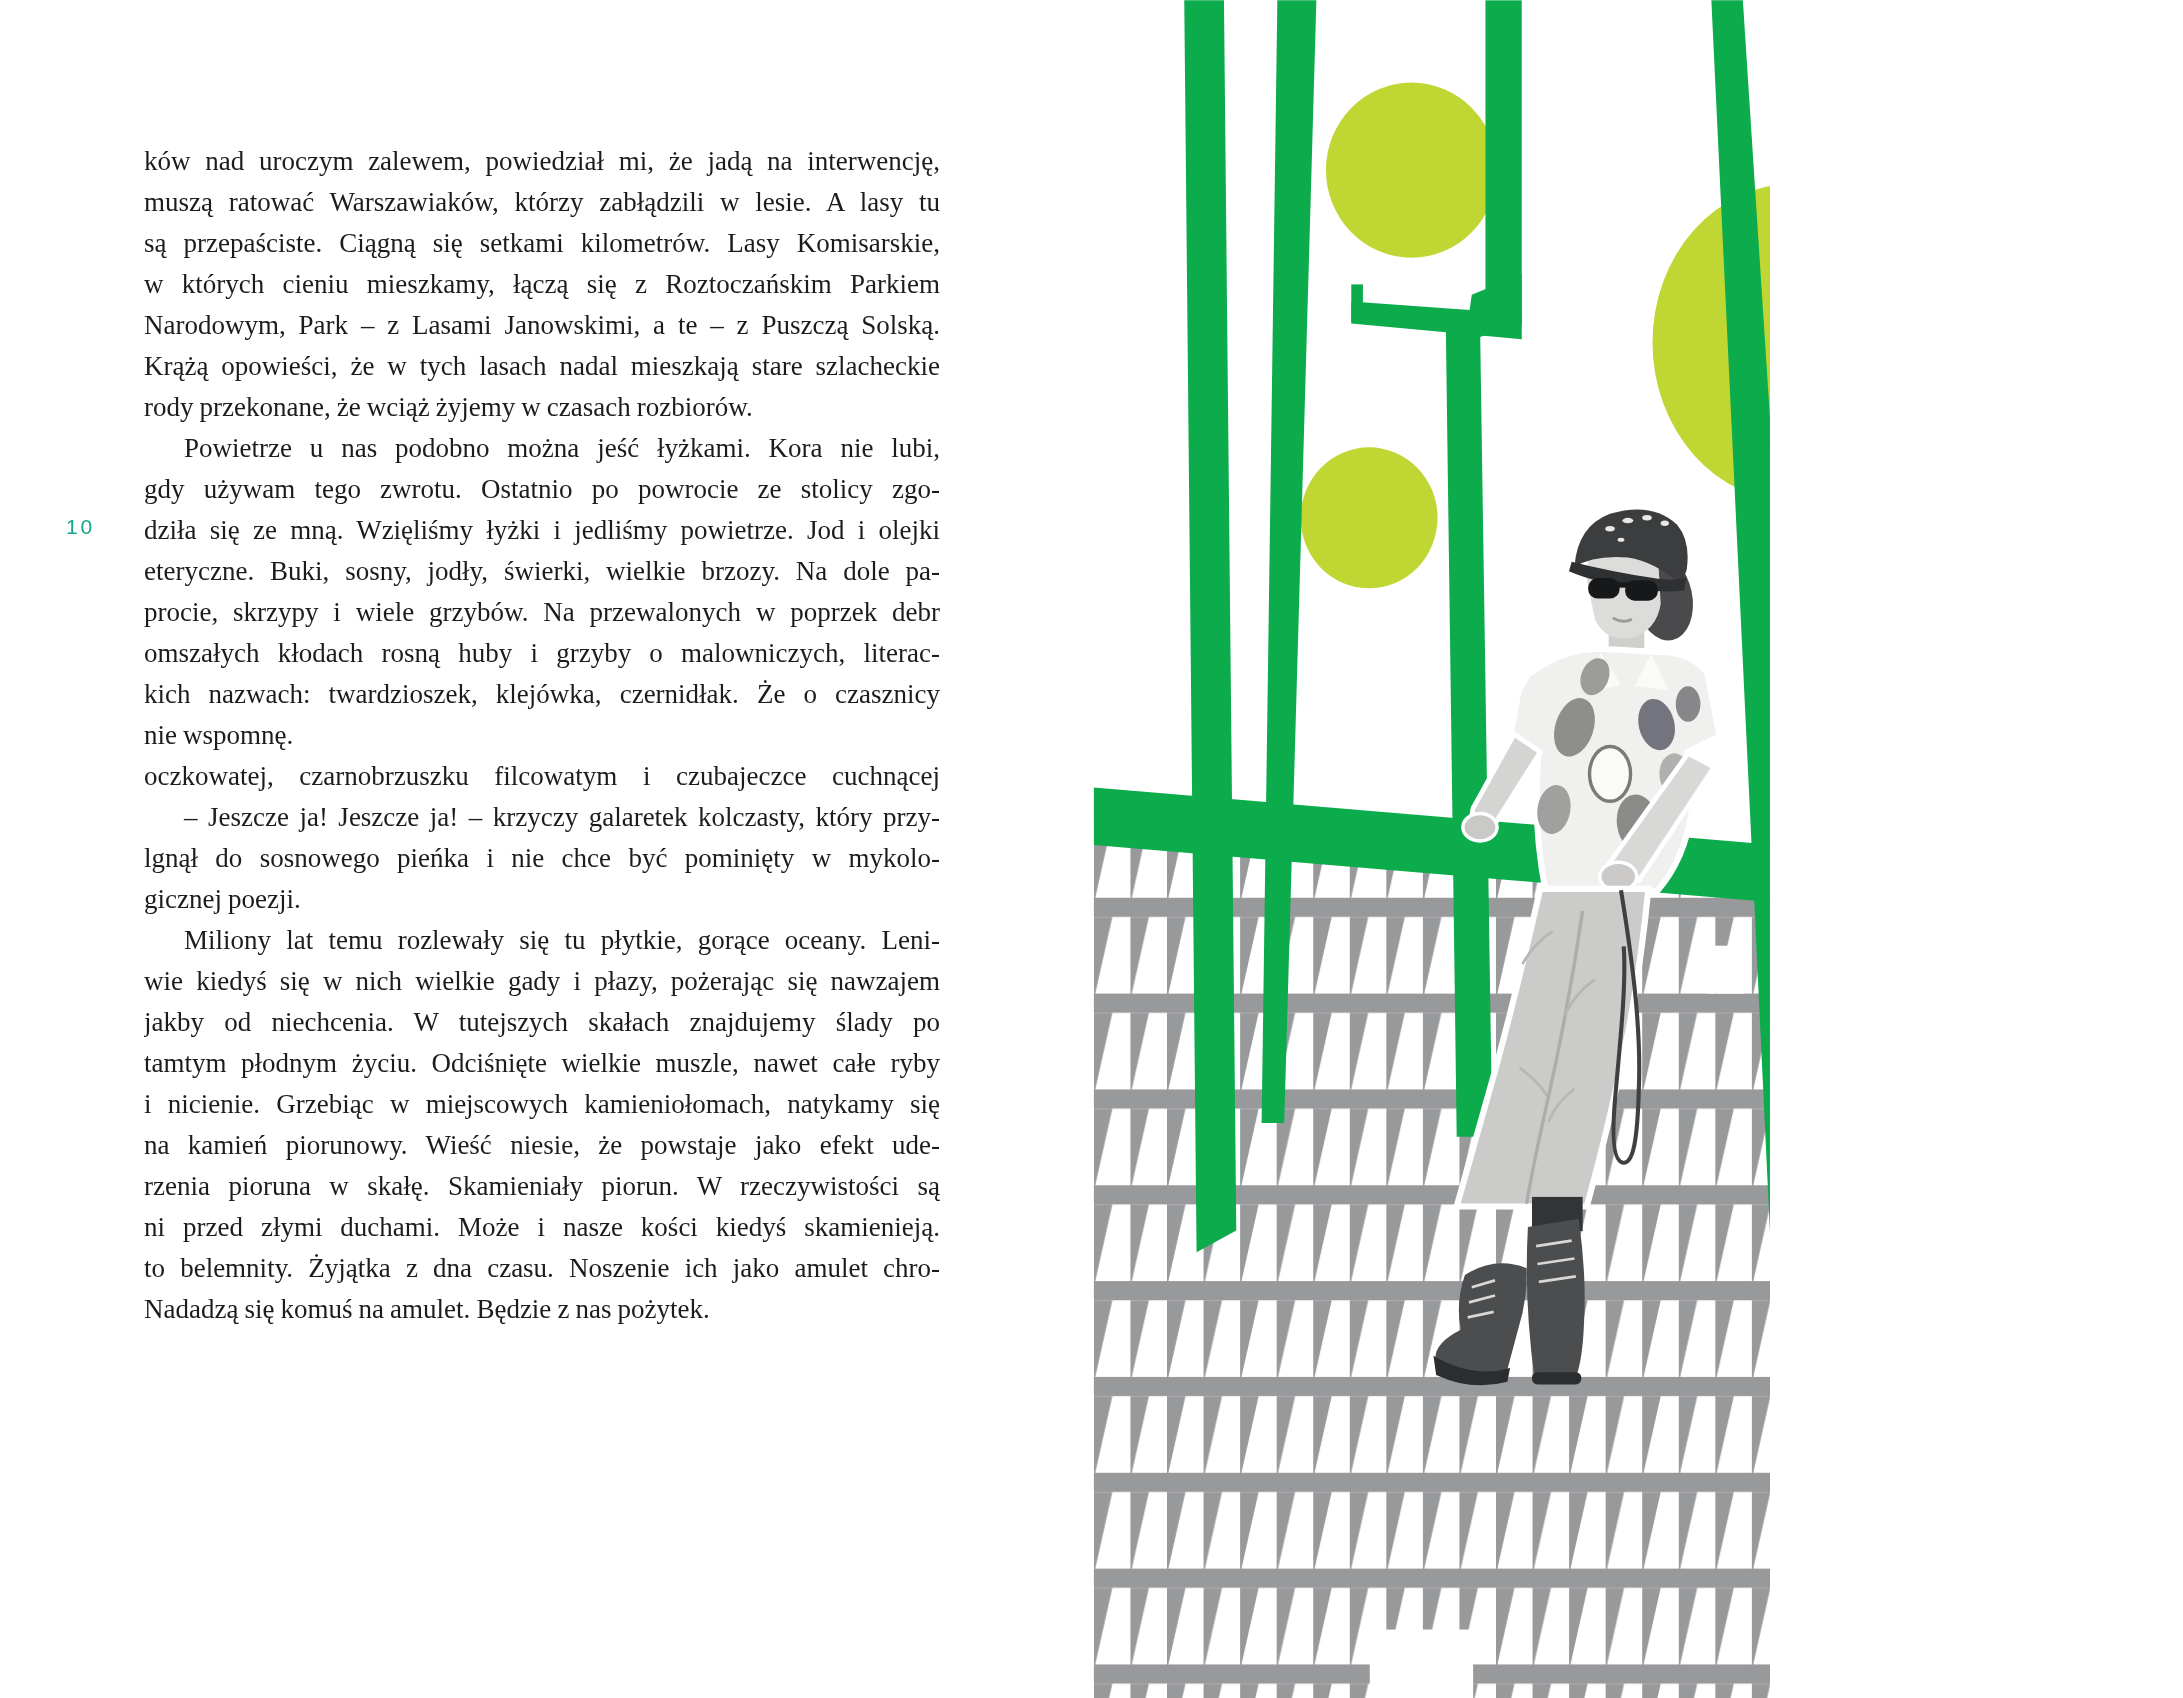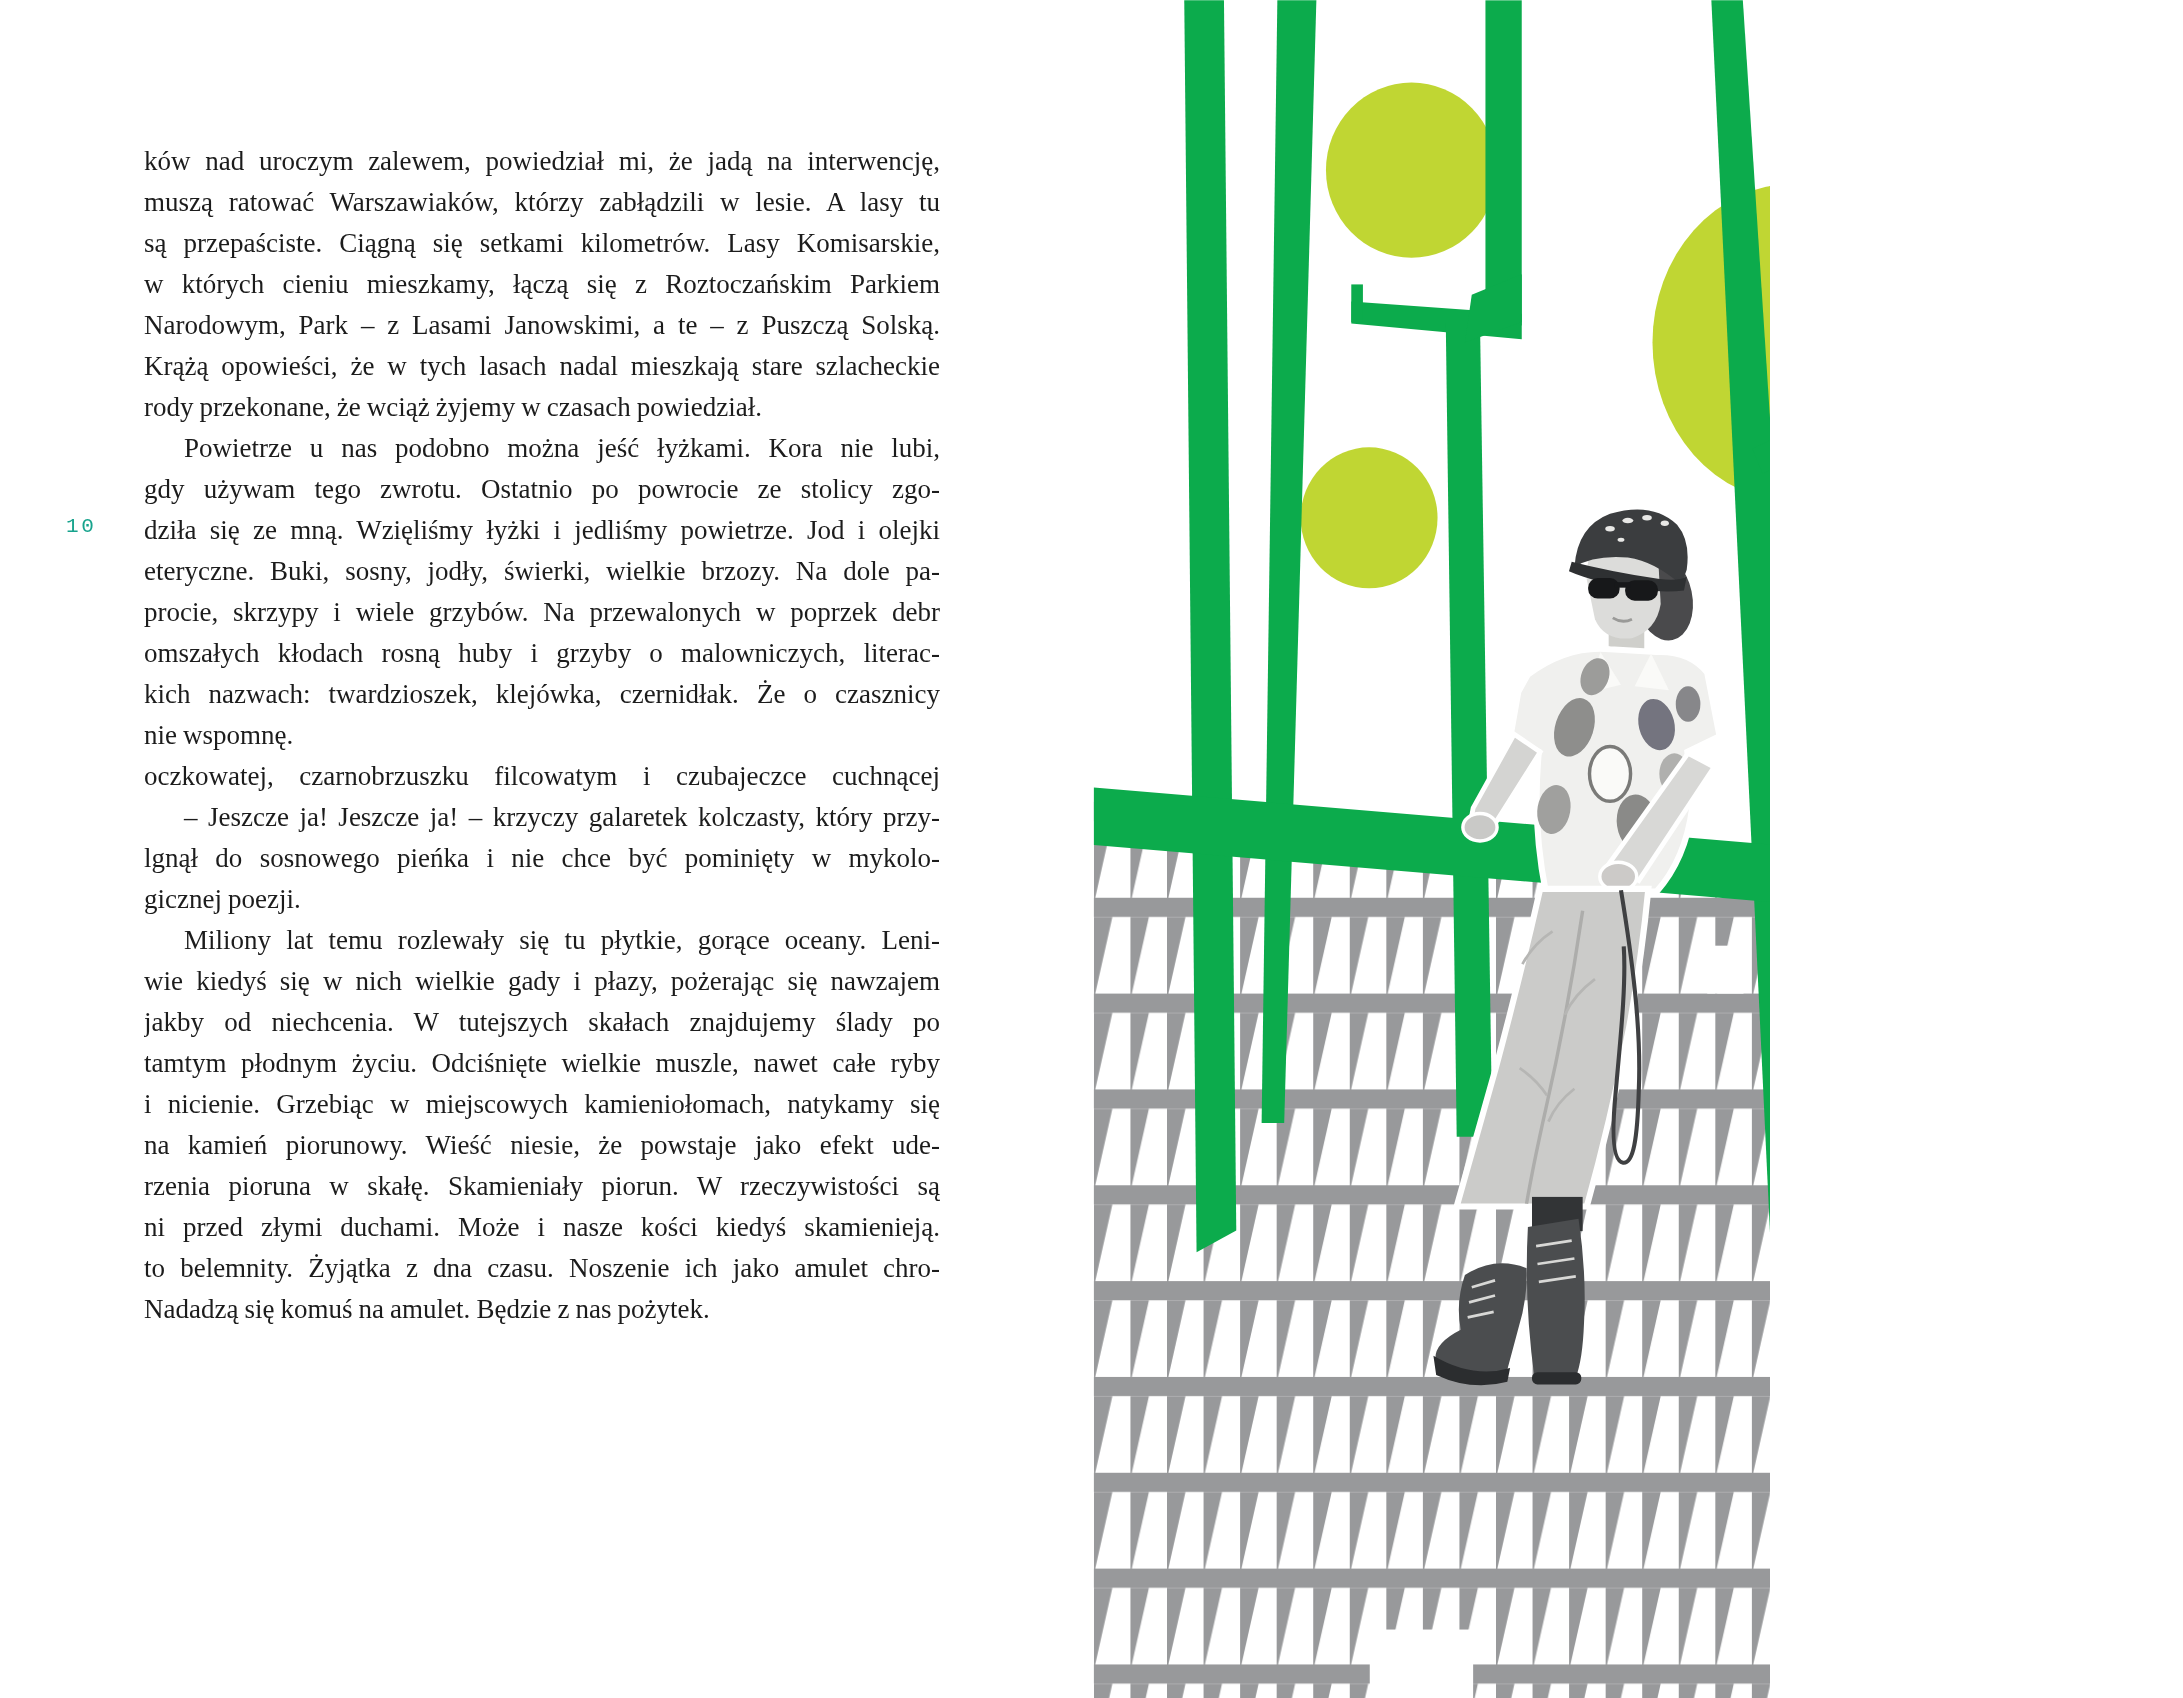--- a/index.html
+++ b/index.html
@@ -9,21 +9,21 @@
   html,body{margin:0;padding:0;background:#fff;}
   .spread{position:relative;width:1770px;height:1699px;background:var(--paper);overflow:hidden;
           font-family:"Liberation Serif", serif;}
   .illu{position:absolute;left:0;top:0;width:2183px;height:1699px;}
   .bodytext{position:absolute;left:144px;top:141px;width:796px;color:var(--ink);
             font-size:27px;word-spacing:-0.7px;}
   .tline{height:41px;line-height:41px;text-align:justify;text-align-last:justify;overflow:hidden;}
   .tline.plast{text-align-last:left;}
   .tline.indent{padding-left:40px;}
   .pageno-left{position:absolute;left:66px;top:515px;width:62px;color:var(--teal);
-               font-family:Liberation Mono, monospace;font-size:21px;letter-spacing:2.7px;}
+               font-family:Liberation Sans, sans-serif;font-size:21px;letter-spacing:2.7px;}
   .pageno-ring{position:absolute;left:2066px;top:503px;width:51px;height:51px;border:4.8px solid var(--ring);
                border-radius:50%;display:flex;align-items:center;justify-content:center;background:#fff;}
   .pageno-ring span{color:var(--teal);font-family:"DejaVu Sans",sans-serif;font-size:22px;letter-spacing:1.4px;}
 </style>
 </head>
 <body>
 
 <div class="spread">
 
   <svg class="illu" viewBox="0 0 3189 2481" aria-hidden="true">
@@ -140,21 +140,21 @@
     </g>
   </svg>
 
   <div class="bodytext" id="bodytext">
       <div class="tline">ków nad uroczym zalewem, powiedział mi, że jadą na interwencję,</div>
       <div class="tline">muszą ratować Warszawiaków, którzy zabłądzili w lesie. A lasy tu</div>
       <div class="tline">są przepaściste. Ciągną się setkami kilometrów. Lasy Komisarskie,</div>
       <div class="tline">w których cieniu mieszkamy, łączą się z Roztoczańskim Parkiem</div>
       <div class="tline">Narodowym, Park – z Lasami Janowskimi, a te – z Puszczą Solską.</div>
       <div class="tline">Krążą opowieści, że w tych lasach nadal mieszkają stare szlacheckie</div>
-      <div class="tline plast">rody przekonane, że wciąż żyjemy w czasach powiedział.</div>
+      <div class="tline plast">rody przekonane, że wciąż żyjemy w czasach rozbiorów.</div>
       <div class="tline indent">Powietrze u nas podobno można jeść łyżkami. Kora nie lubi,</div>
       <div class="tline">gdy używam tego zwrotu. Ostatnio po powrocie ze stolicy zgo-</div>
       <div class="tline">dziła się ze mną. Wzięliśmy łyżki i jedliśmy powietrze. Jod i olejki</div>
       <div class="tline">eteryczne. Buki, sosny, jodły, świerki, wielkie brzozy. Na dole pa-</div>
       <div class="tline">procie, skrzypy i wiele grzybów. Na przewalonych w poprzek debr</div>
       <div class="tline">omszałych kłodach rosną huby i grzyby o malowniczych, literac-</div>
       <div class="tline">kich nazwach: twardzioszek, klejówka, czernidłak. Że o czasznicy</div>
       <div class="tline plast">nie wspomnę.</div>
       <div class="tline">oczkowatej, czarnobrzuszku filcowatym i czubajeczce cuchnącej</div>
       <div class="tline indent">– Jeszcze ja! Jeszcze ja! – krzyczy galaretek kolczasty, który przy-</div>

